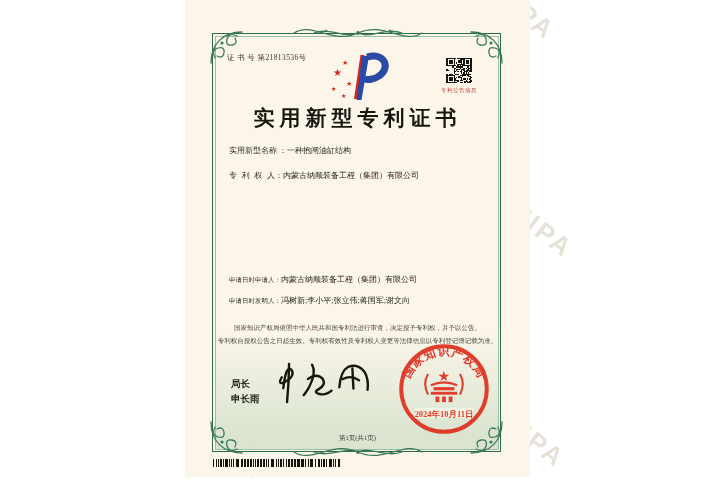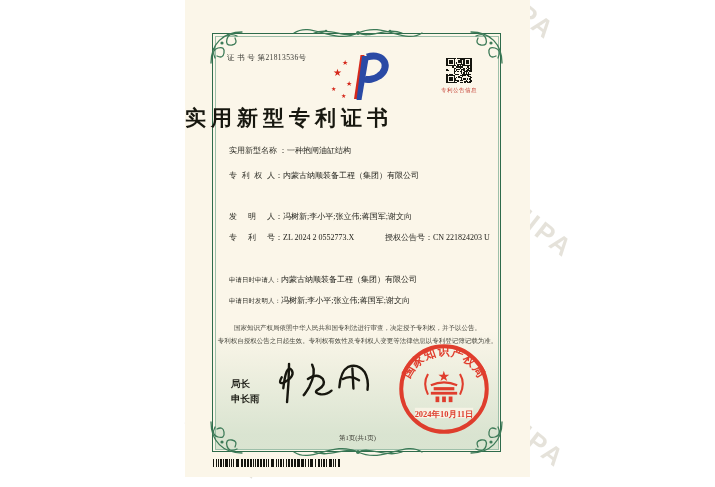--- a/index.html
+++ b/index.html
@@ -21,21 +21,21 @@
   .lace{position:absolute;left:50%;width:132px;height:18px;transform:translateX(-50%)}
   .lace.top{top:24px}
   .lace.bot{bottom:16px;transform:translateX(-50%) scaleY(-1)}
   .certno{position:absolute;left:42px;top:53px;font-size:7.5px;color:#3a3a34;letter-spacing:.4px}
   .logo{position:absolute;left:144px;top:46px;width:64px;height:60px}
   .qrwrap{position:absolute;left:254px;top:58px;width:40px;text-align:center}
   .qr{position:relative;width:25.2px;height:25.2px;margin:0 auto;background:#fbf6e9}
   .qr i{position:absolute;width:1.3px;height:1.3px;background:#15150f}
   .qrcap{margin-top:3px;font-size:6px;color:#c03428;letter-spacing:.5px;white-space:nowrap;
          transform:scale(.92);transform-origin:center top}
-  .title{position:absolute;left:0;right:0;top:104px;text-align:left;font-size:21px;
+  .title{position:absolute;left:0;right:0;top:104px;text-align:center;font-size:21px;
          font-weight:bold;letter-spacing:5px;color:#17170f}
   .row{position:absolute;left:44px;right:24px;height:12px;font-size:8px;white-space:nowrap}
   .lab{display:inline-block;width:46px;text-align:justify;text-align-last:justify;color:#2f2f28}
   .lab6{display:inline-block;width:50px;color:#2f2f28}
   .slab{font-size:6.5px;color:#2f2f28}
   .val{color:#22221c}
   .c2{position:absolute;left:156px;top:0}
   .stmt{position:absolute;left:30px;right:30px;top:321px;text-align:center;font-size:6.5px;
         line-height:13px;color:#4a4a40}
   .signer{position:absolute;left:46px;top:377px;font-size:9.5px;font-weight:bold;line-height:15px;color:#1d1d16}
@@ -365,27 +365,20 @@
   </div>
 
   <div class="title">实用新型专利证书</div>
 
   <div class="row" style="top:170px">
     <span class="lab">专利权人</span><span>：</span><span class="val">内蒙古纳顺装备工程（集团）有限公司</span>
   </div>
   <div class="row" style="top:145px">
     <span class="lab6">实用新型名称</span><span>：</span><span class="val">一种抱闸油缸结构</span>
   </div>
-  <div class="row" style="top:211px">
-    <span class="lab">发明人</span><span>：</span><span class="val">冯树新;李小平;张立伟;蒋国军;谢文向</span>
-  </div>
-  <div class="row" style="top:232px">
-    <span class="lab">专利号</span><span>：</span><span class="val">ZL 2024 2 0552773.X</span>
-    <span class="c2"><span>授权公告号</span><span>：</span><span class="val">CN 221824203 U</span></span>
-  </div>
   <div class="row" style="top:274px">
     <span class="slab">申请日时申请人</span><span class="slab">：</span><span class="val">内蒙古纳顺装备工程（集团）有限公司</span>
   </div>
   <div class="row" style="top:295px">
     <span class="slab">申请日时发明人</span><span class="slab">：</span><span class="val">冯树新;李小平;张立伟;蒋国军;谢文向</span>
   </div>
 
   <div class="stmt">
     <div>国家知识产权局依照中华人民共和国专利法进行审查，决定授予专利权，并予以公告。</div>
     <div>专利权自授权公告之日起生效。专利权有效性及专利权人变更等法律信息以专利登记簿记载为准。</div>

